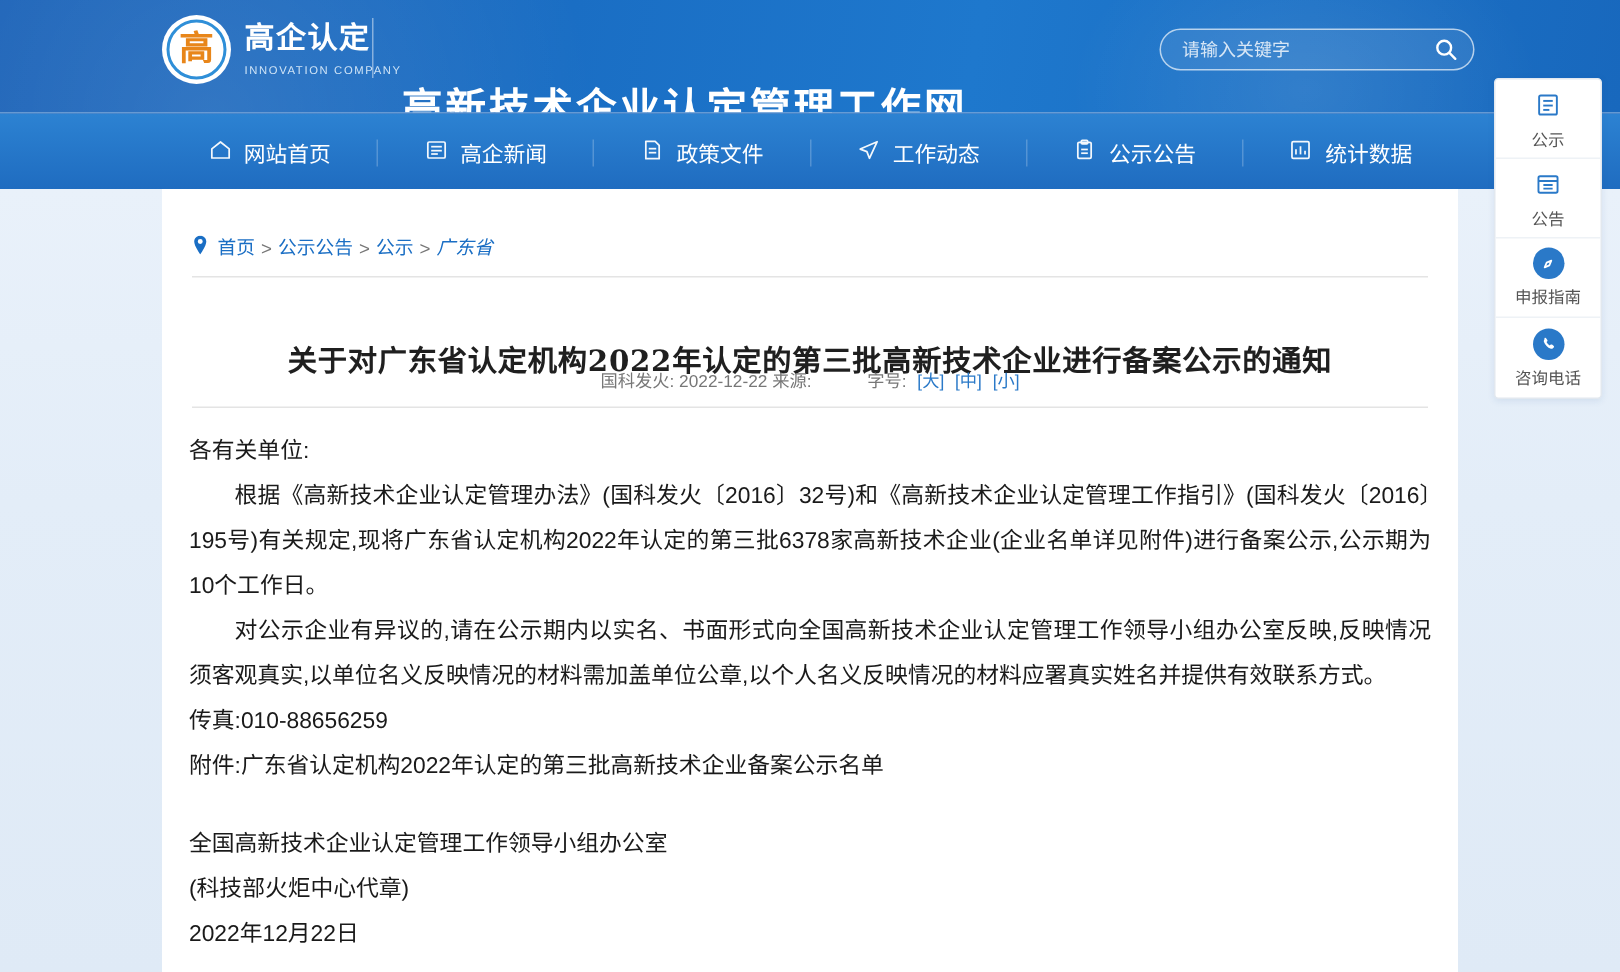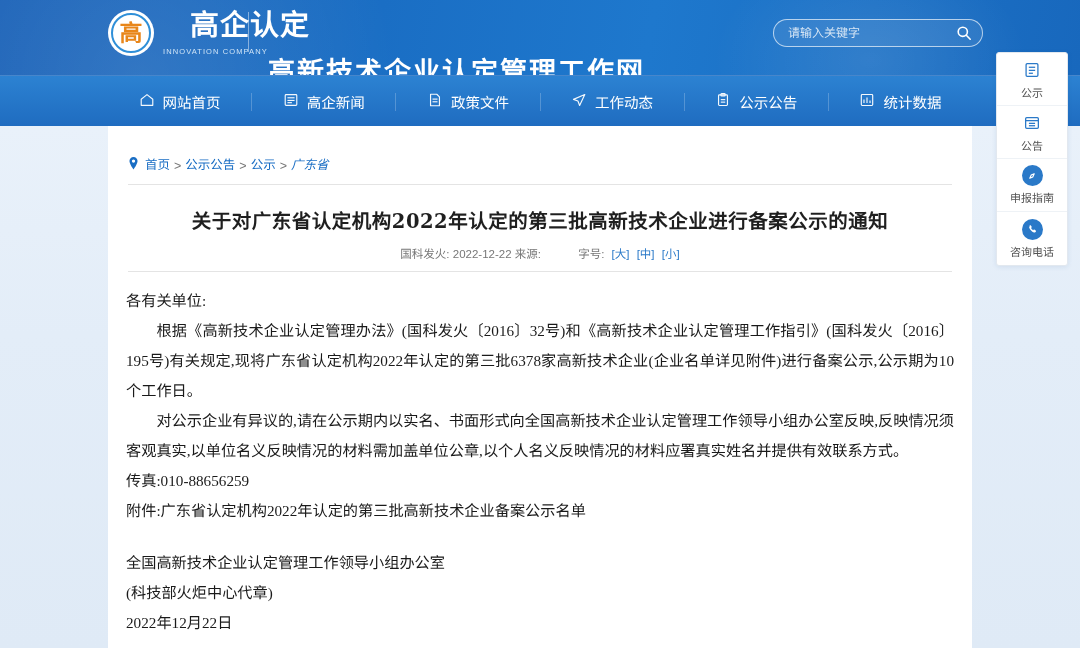--- a/index.html
+++ b/index.html
@@ -53,23 +53,22 @@
     border: 2px solid #2f8fd8;
   }
   .logo-mark .glyph {
     position: relative;
     font-size: 23px; color: #e8861a; font-weight: bold;
     font-family: "DejaVu Sans", sans-serif;
     line-height: 1;
   }
   .logo-text { display: flex; flex-direction: column; justify-content: center; }
   .logo-cn {
-    color: #ffffff; font-size: 29px; font-weight: bold; letter-spacing: 1px;
+    color: #ffffff; font-size: 20px; font-weight: bold; letter-spacing: 1px;
     line-height: 1.1;
-    margin-left: 27px;
   }
   .logo-en {
     color: #cfe4f7; font-size: 7.5px; letter-spacing: 1.1px; margin-top: 5px;
   }
   .logo-divider {
     position: absolute; left: 248px; top: 12px;
     width: 1px; height: 40px;
     background: rgba(255,255,255,0.45);
   }
   .site-title {
@@ -138,21 +137,21 @@
   .breadcrumb .pin { color: #1a6ec4; margin-right: 2px; }
   .breadcrumb .sep { color: #777; }
   .breadcrumb .crumb { color: #1a6ec4; cursor: pointer; }
   .breadcrumb .crumb.italic { font-style: italic; }
   .bc-rule {
     position: absolute; left: 20px; top: 58px;
     width: 824px; height: 1px; background: #e4e4e4;
   }
 
   .doc-title {
-    position: absolute; left: 40px; top: 79px;
+    position: absolute; left: 40px; top: 98px;
     width: 784px;
     text-align: center;
     font-family: "DejaVu Serif", "Liberation Serif", serif;
     font-size: 19.5px; font-weight: bold; color: #1f1f1f;
     letter-spacing: .5px;
   }
   .doc-meta {
     position: absolute; left: 40px; top: 119px;
     width: 784px;
     text-align: center;
@@ -161,21 +160,21 @@
   .doc-meta .fs-label { margin-left: 34px; }
   .fs-opt { color: #2a79c8; cursor: pointer; margin-left: 4px; }
   .meta-rule {
     position: absolute; left: 20px; top: 145px;
     width: 824px; height: 1px; background: #e4e4e4;
   }
 
   .doc-body {
     position: absolute; left: 18px; top: 160px;
     width: 828px;
-    font-family: Liberation Serif, serif;
+    font-family: Liberation Sans, sans-serif;
     font-size: 15.2px; color: #1a1a1a;
     line-height: 30px;
     text-align: justify;
   }
   .doc-body p { margin: 0; }
   .doc-body p.indent { text-indent: 2em; }
   .doc-body p.center { text-align: left; text-indent: 0; }
   .sig-block { margin-top: 22px; }
 
   

